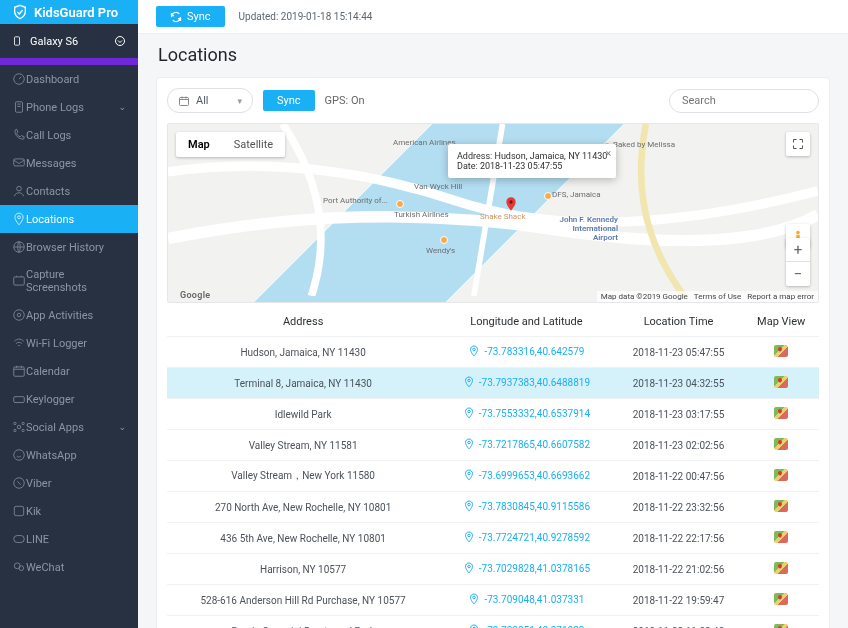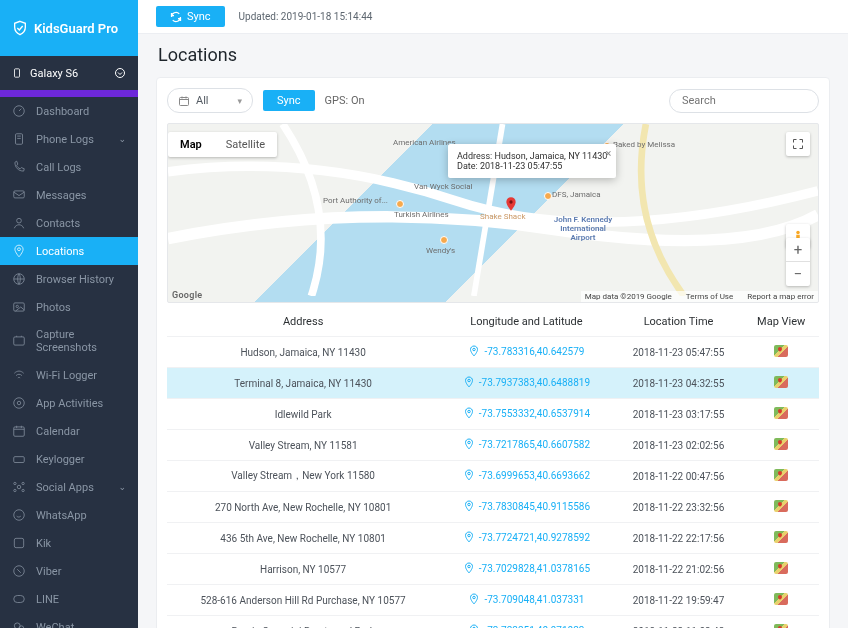--- a/index.html
+++ b/index.html
@@ -1,53 +1,53 @@
 <!DOCTYPE html>
 <html><head>
 <meta charset="utf-8">
 <style>
 *{margin:0;padding:0;box-sizing:border-box;font-family:-apple-system,BlinkMacSystemFont,"Segoe UI",Roboto,Arial,sans-serif}
 body{background:#f5f6f8;display:flex;height:628px;width:848px;overflow:hidden;font-size:11px;color:#303030}
 .sidebar{width:138px;background:#273142;color:#8a96a5;flex-shrink:0;overflow-y:auto;scrollbar-width:none}
 .sidebar::-webkit-scrollbar{display:none}
-.logo{display:flex;align-items:center;gap:6px;padding:20px 12px;background:#19b0f6;color:#fff;font-weight:600;font-size:13px}
+.logo{display:flex;align-items:center;gap:6px;padding:4px 12px;background:#19b0f6;color:#fff;font-weight:600;font-size:13px}
 .logo-icon{width:16px;height:16px}
 .dev-select{display:flex;align-items:center;justify-content:space-between;padding:10px 12px;color:#fff;border-bottom:7px solid #6d28d9}
 .dev-select .dev-icon{width:10px;margin-right:8px}
 .dev-select .chev{margin-left:auto}
-.nav-item{display:flex;align-items:center;gap:10px;padding:7px 12px;cursor:pointer;font-size:11px}
+.nav-item{display:flex;align-items:center;padding:7px 12px;cursor:pointer;font-size:11px}
 .nav-item.active{background:#19b0f6;color:#fff}
 .nav-item .mi{width:14px;height:14px;flex-shrink:0;opacity:.85}
 .nav-item .chev{margin-left:auto;font-size:9px}
 .main{flex:1;display:flex;flex-direction:column;overflow:hidden}
 .topbar{display:flex;align-items:center;gap:14px;padding:6px 18px;background:#fff;border-bottom:1px solid #eceef2}
 .sync-btn{background:#19b0f6;color:#fff;border:none;border-radius:2px;padding:4px 14px;cursor:pointer;font-size:11px;display:flex;align-items:center;gap:5px}
 .updated{color:#5e6770;font-size:10px}
 .content{padding:10px 18px;overflow-y:auto;flex:1}
 .page-title{font-size:18px;color:#1e252b;font-weight:400;margin:0 0 12px 2px}
 .panel{background:#fff;border:1px solid #ebedf0;border-radius:4px;padding:10px}
 .toolbar{display:flex;align-items:center;gap:10px;margin-bottom:10px}
 .filter-select{display:flex;align-items:center;gap:6px;border:1px solid #dde1e6;border-radius:12px;padding:5px 10px;min-width:86px;cursor:pointer;font-size:11px;color:#545b63}
 .filter-select .chev{margin-left:auto;font-size:9px;color:#999}
 .gps{color:#666;font-size:11px}
 .search{margin-left:auto;border:1px solid #dde1e6;border-radius:16px;display:flex;align-items:center;padding:4px 12px;width:150px}
 .search input{border:none;outline:none;flex:1;font-size:11px;background:transparent}
 .map-wrap{position:relative;height:180px;border:1px solid #e5e7ea;border-radius:2px;overflow:hidden;background:linear-gradient(135deg,#f2f3f0 0%,#f2f3f0 32%,#b3ddf1 32%,#b3ddf1 55%,#f2f3f0 55%,#f2f3f0 100%)}
 .map-roads{position:absolute;inset:0}
-.map-type{position:absolute;top:8px;left:0;background:#fff;border-radius:2px;box-shadow:0 1px 3px rgba(0,0,0,.25);display:flex;overflow:hidden}
+.map-type{position:absolute;top:8px;left:8px;background:#fff;border-radius:2px;box-shadow:0 1px 3px rgba(0,0,0,.25);display:flex;overflow:hidden}
 .map-type div{padding:6px 12px;font-size:11px;cursor:pointer}
 .map-type .sel{font-weight:600;color:#000}
 .map-type .uns{color:#555}
 .fullscreen{position:absolute;top:8px;right:8px;width:24px;height:24px;background:#fff;border-radius:2px;box-shadow:0 1px 3px rgba(0,0,0,.25);display:flex;align-items:center;justify-content:center;cursor:pointer}
 .zoom-ctrl{position:absolute;bottom:16px;right:8px;background:#fff;border-radius:2px;box-shadow:0 1px 3px rgba(0,0,0,.25);width:24px}
 .zoom-ctrl div{height:24px;display:flex;align-items:center;justify-content:center;font-size:15px;color:#666;cursor:pointer}
 .zoom-ctrl div:first-child{border-bottom:1px solid #e0e0e0}
 .pegman{position:absolute;right:8px;top:100px;width:24px;height:24px;background:#fff;border-radius:2px;box-shadow:0 1px 3px rgba(0,0,0,.25);display:flex;align-items:center;justify-content:center}
-.google-logo{position:absolute;bottom:2px;left:4px;font-size:9px;font-weight:600;color:#666;letter-spacing:.3px}
-.map-attr{position:absolute;bottom:0;right:0;background:rgba(255,255,255,.7);font-size:8px;color:#444;padding:1px 4px;display:flex;gap:14px}
+.google-logo{position:absolute;bottom:2px;left:12px;font-size:9px;font-weight:600;color:#666;letter-spacing:.3px}
+.map-attr{position:absolute;bottom:0;right:0;background:rgba(255,255,255,.7);font-size:8px;color:#444;padding:1px 4px;display:flex;gap:6px}
 .marker{position:absolute;left:335px;top:72px;width:16px;height:16px}
 .marker svg{display:block}
 .info-win{position:absolute;left:280px;top:20px;background:#fff;border-radius:2px;box-shadow:0 2px 8px rgba(0,0,0,.25);padding:7px 9px;font-size:9px;min-width:120px}
 .info-win .close-x{position:absolute;top:3px;right:5px;color:#888;cursor:pointer;font-size:11px}
 .info-win b{font-weight:400}
 .map-label{position:absolute;font-size:8px;color:#6d6d6d}
 .poi-dot{position:absolute;width:8px;height:8px;border-radius:50%;background:#f7a94c;border:1px solid #fff}
 .tbl{width:100%;border-collapse:collapse;margin-top:4px}
 .tbl th{font-weight:400;color:#2c3033;padding:8px 6px;font-size:11px;text-align:center}
 .tbl td{padding:8px 6px;font-size:10px;text-align:center;color:#4c525a;border-top:1px solid #f0f1f3}
@@ -125,44 +125,36 @@
       <div class="nav-item">
         <svg class="mi" viewBox="0 0 24 24">
           <circle cx="12" cy="12" r="9"></circle>
           <path d="M3 12h18M12 3c3 3 3 15 0 18M12 3c-3 3-3 15 0 18"></path>
         </svg>
         <span>Browser History</span>
       </div>
       <div class="nav-item">
         <svg class="mi" viewBox="0 0 24 24">
           <rect x="3" y="5" width="18" height="14" rx="2"></rect>
-          <circle cx="9" cy="11" r="2"></circle>
-          <path d="M21 17l-6-5-9 7"></path>
-        </svg>
-        <span>Photos</span>
-      </div>
-      <div class="nav-item">
-        <svg class="mi" viewBox="0 0 24 24">
-          <rect x="3" y="5" width="18" height="14" rx="2"></rect>
           <path d="M8 3v2M16 3v2"></path>
         </svg>
         <span>Capture Screenshots</span>
-      </div>
-      <div class="nav-item">
-        <svg class="mi" viewBox="0 0 24 24">
-          <path d="M4 9c5-5 11-5 16 0M7 13c3-3 7-3 10 0M10 17c1-1 3-1 4 0"></path>
-        </svg>
-        <span>Wi-Fi Logger</span>
       </div>
       <div class="nav-item">
         <svg class="mi" viewBox="0 0 24 24">
           <circle cx="12" cy="12" r="9"></circle>
           <circle cx="12" cy="12" r="3"></circle>
         </svg>
         <span>App Activities</span>
+      </div>
+      <div class="nav-item">
+        <svg class="mi" viewBox="0 0 24 24">
+          <path d="M4 9c5-5 11-5 16 0M7 13c3-3 7-3 10 0M10 17c1-1 3-1 4 0"></path>
+        </svg>
+        <span>Wi-Fi Logger</span>
       </div>
       <div class="nav-item">
         <svg class="mi" viewBox="0 0 24 24">
           <rect x="3" y="5" width="18" height="16" rx="2"></rect>
           <path d="M3 9h18M8 3v4M16 3v4"></path>
         </svg>
         <span>Calendar</span>
       </div>
       <div class="nav-item">
         <svg class="mi" viewBox="0 0 24 24">
@@ -184,30 +176,30 @@
       </div>
       <div class="nav-item">
         <svg class="mi" viewBox="0 0 24 24">
           <circle cx="12" cy="12" r="9"></circle>
           <path d="M8 14c2 2 5 2 7 0"></path>
         </svg>
         <span>WhatsApp</span>
       </div>
       <div class="nav-item">
         <svg class="mi" viewBox="0 0 24 24">
-          <rect x="4" y="4" width="16" height="16" rx="3"></rect>
-        </svg>
-        <span>Kik</span>
-      </div>
-      <div class="nav-item">
-        <svg class="mi" viewBox="0 0 24 24">
           <circle cx="12" cy="12" r="9"></circle>
           <path d="M9 9l6 6"></path>
         </svg>
         <span>Viber</span>
+      </div>
+      <div class="nav-item">
+        <svg class="mi" viewBox="0 0 24 24">
+          <rect x="4" y="4" width="16" height="16" rx="3"></rect>
+        </svg>
+        <span>Kik</span>
       </div>
       <div class="nav-item">
         <svg class="mi" viewBox="0 0 24 24">
           <rect x="3" y="6" width="18" height="12" rx="6"></rect>
         </svg>
         <span>LINE</span>
       </div>
       <div class="nav-item">
         <svg class="mi" viewBox="0 0 24 24">
           <circle cx="9" cy="10" r="5"></circle>
@@ -259,30 +251,30 @@
         <svg class="map-roads" viewBox="0 0 680 180" preserveAspectRatio="none">
           <path d="M0 50 Q150 30 300 80 T680 70" stroke="#fff" stroke-width="10" fill="none"></path>
           <path d="M0 120 Q200 80 400 110 T680 95" stroke="#fff" stroke-width="12" fill="none"></path>
           <path d="M120 0 Q180 90 150 180" stroke="#fff" stroke-width="8" fill="none"></path>
           <path d="M350 0 L320 180" stroke="#fff" stroke-width="6" fill="none"></path>
           <path d="M500 0 Q480 100 540 180" stroke="#f2e6b0" stroke-width="7" fill="none"></path>
         </svg>
         <span class="map-label" style="left:225px;top:14px">American Airlines</span>
         <span class="poi-dot" style="left:435px;top:18px"></span>
         <span class="map-label" style="left:445px;top:16px">Baked by Melissa</span>
-        <span class="map-label" style="left:246px;top:58px">Van Wyck Social</span>
+        <span class="map-label" style="left:246px;top:58px">Van Wyck Hill</span>
         <span class="map-label" style="left:155px;top:72px">Port Authority of...</span>
         <span class="poi-dot" style="left:228px;top:76px"></span>
         <span class="map-label" style="left:226px;top:86px">Turkish Airlines</span>
         <span class="poi-dot" style="left:376px;top:68px"></span>
         <span class="map-label" style="left:384px;top:66px">DFS, Jamaica</span>
         <span class="map-label" style="left:312px;top:88px;color:#c96">Shake Shack</span>
         <span class="poi-dot" style="left:272px;top:112px"></span>
         <span class="map-label" style="left:258px;top:122px">Wendy's</span>
-        <span class="map-label" style="left:380px;top:92px;color:#5a7ab0;font-weight:600;line-height:1.1;width:70px;text-align:center">John F. Kennedy International Airport</span>
+        <span class="map-label" style="left:380px;top:92px;color:#5a7ab0;font-weight:600;line-height:1.1;width:70px;text-align:right">John F. Kennedy International Airport</span>
 
         <div class="marker">
           <svg viewBox="0 0 24 24">
               <path fill="#e53935" d="M12 2C8 2 5 5 5 9c0 5 7 13 7 13s7-8 7-13c0-4-3-7-7-7z"></path>
               <circle cx="12" cy="9" r="2.5" fill="#7a1313"></circle>
             </svg>
         </div>
         <div class="info-win">
           <span class="close-x">×</span>
           <div><b>Address:</b> <span>Hudson, Jamaica, NY 11430</span></div>

